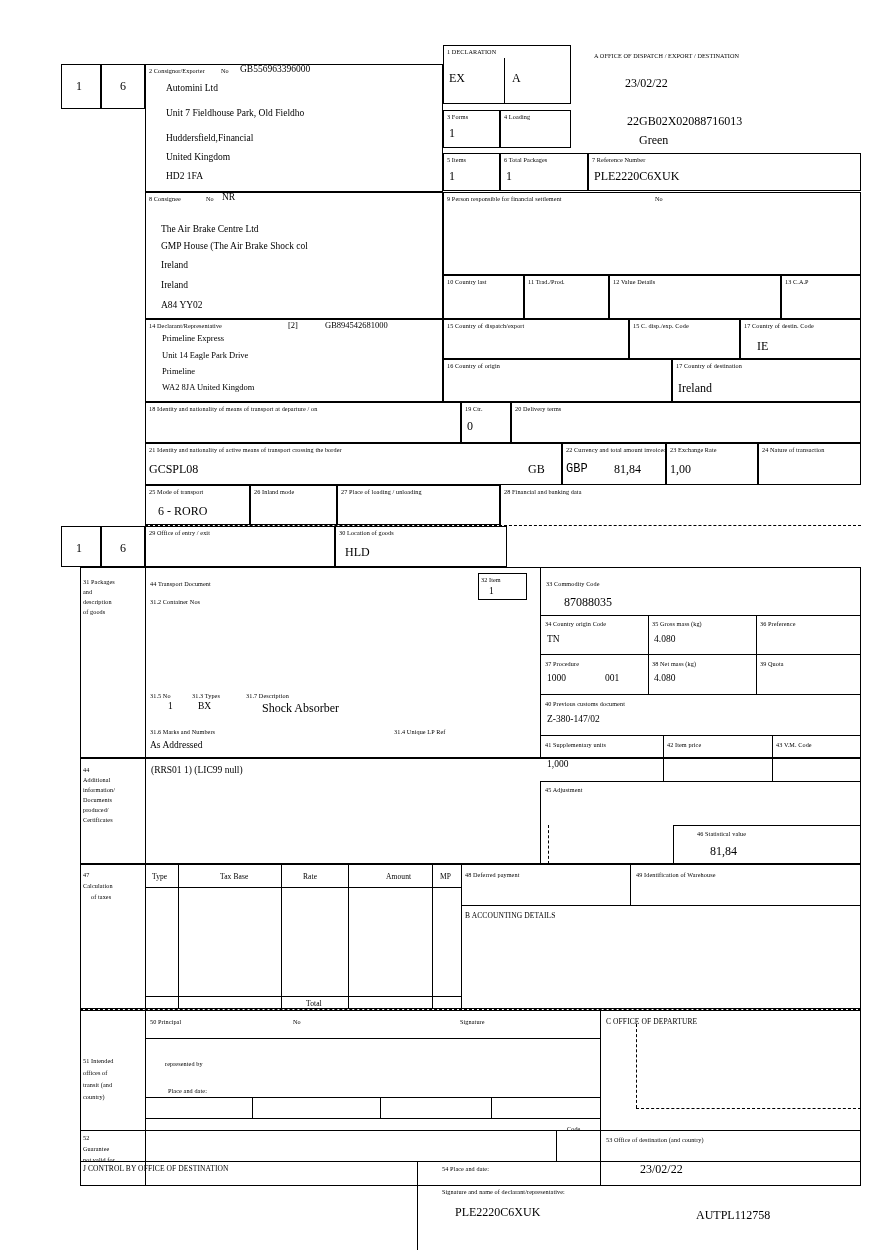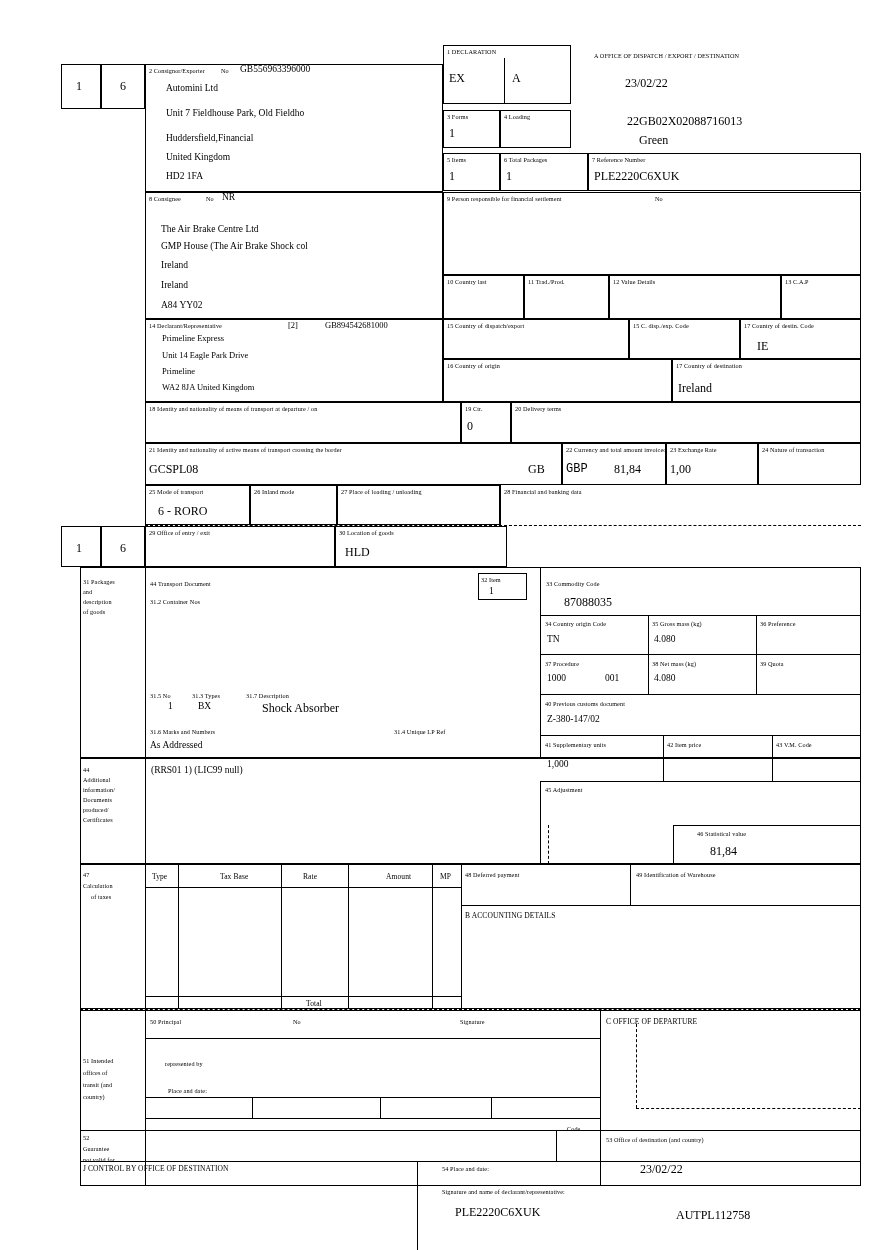--- a/index.html
+++ b/index.html
@@ -335,15 +335,15 @@
   <div class="lbl" style="left:606px;top:1136px;">53 Office of destination (and country)</div>
 
   <div class="line hline" style="left:80px;top:1161px;width:781px;"></div>
   <div class="lbl big" style="left:83px;top:1164px;">J CONTROL BY OFFICE OF DESTINATION</div>
 
   <div class="line vline" style="left:417px;top:1161px;height:89px;"></div>
   <div class="lbl" style="left:442px;top:1165px;">54 Place and date:</div>
   <div class="val lg" style="left:640px;top:1162px;">23/02/22</div>
   <div class="lbl" style="left:442px;top:1188px;">Signature and name of declarant/representative:</div>
   <div class="val lg" style="left:455px;top:1205px;">PLE2220C6XUK</div>
-  <div class="val lg" style="left:676px;top:1208px;">AUTPL112758</div>
+  <div class="val lg" style="left:696px;top:1208px;">AUTPL112758</div>
 
 </div>
 
 </body></html>

